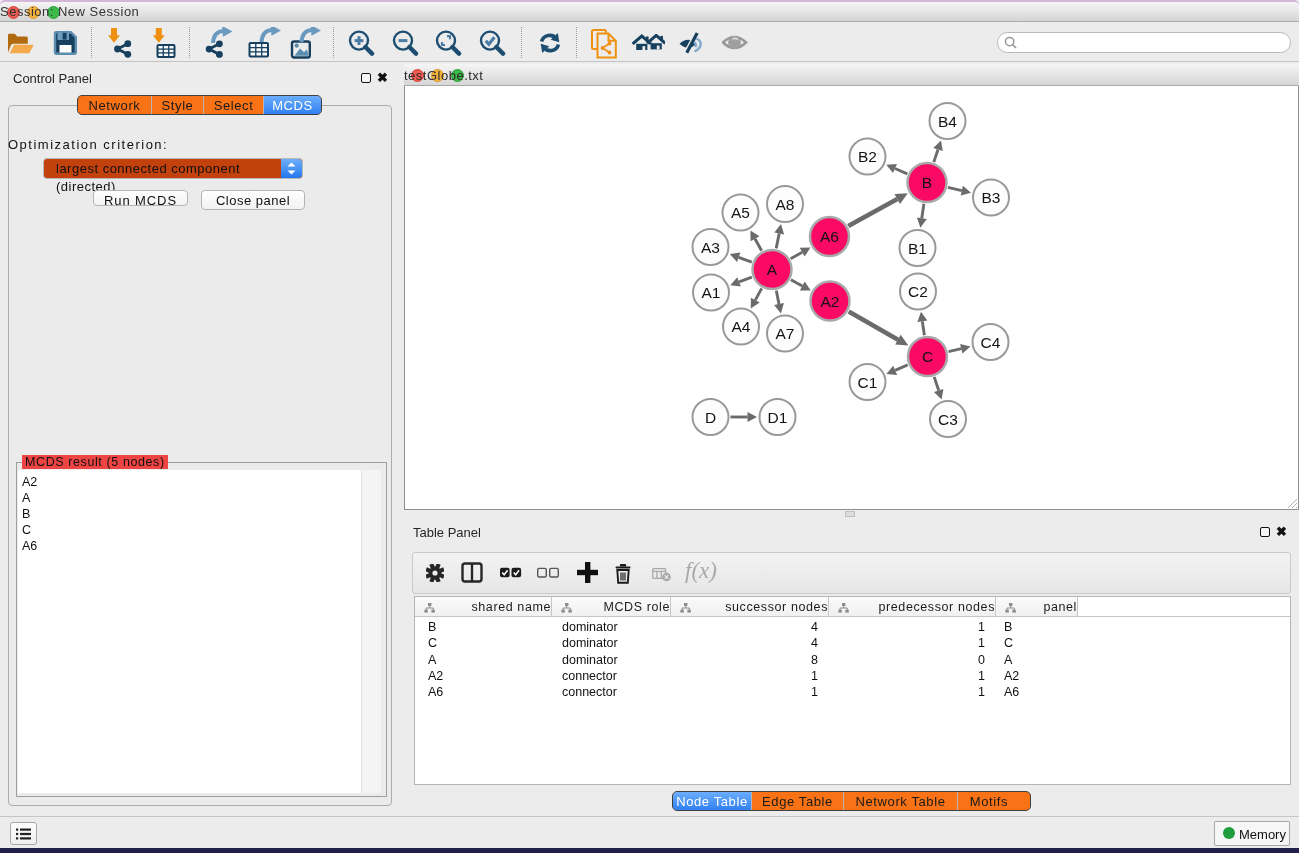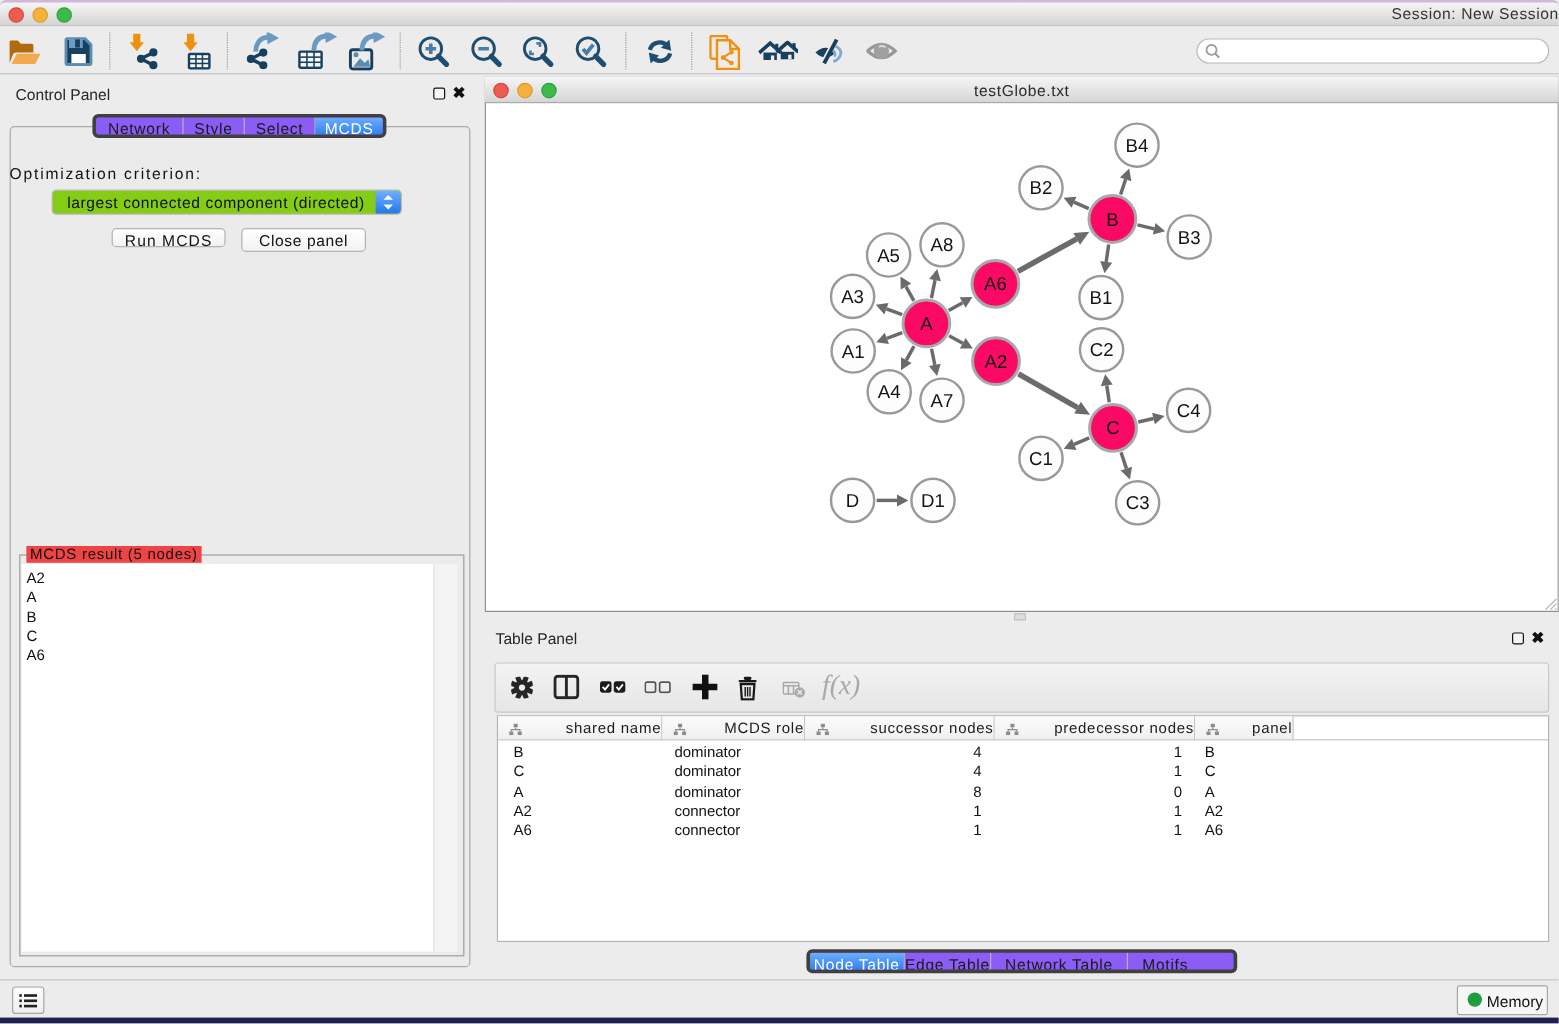--- a/index.html
+++ b/index.html
@@ -1,27 +1,27 @@
 <!DOCTYPE html>
 <html><head><meta charset="utf-8"><style>
 *{margin:0;padding:0;box-sizing:border-box}
 html,body{width:1299px;height:853px}
 body{position:relative;font-family:"Liberation Sans",sans-serif;background:#ececec;overflow:hidden}
 .abs{position:absolute}
 .titlebar{left:0;top:0;width:1299px;height:22px;background:linear-gradient(#f6f6f6,#d4d4d4);
  border-top:2px solid #d2b7d8;border-radius:5px 5px 0 0;border-bottom:1px solid #acacac}
 .tl{border-radius:50%;width:13px;height:13px;top:6px}
-.ttext{width:100%;text-align:right;top:4px;font-size:13px;color:#343434}
+.ttext{width:100%;text-align:left;top:4px;font-size:13px;color:#343434}
 .toolbar{left:0;top:22px;width:1299px;height:40px;background:#ececec;border-bottom:1px solid #c4c4c4}
 .tsep{position:absolute;top:27px;height:31px;width:1px;border-left:1px dotted #9a9a9a}
 .search{left:997px;top:32px;width:294px;height:21px;background:#fff;border:1px solid #b9b9b9;border-radius:11px}
 .panel-title{font-size:13px;color:#262626}
 .float-btn{width:10px;height:10px;border:1.6px solid #111;border-radius:2px;background:#f5f5f5}
 .xbtn{font-size:13px;font-weight:bold;color:#111;line-height:10px}
-.tabs{display:flex;height:20px;border:3px solid #404040;border-radius:5px;background:#8b5cf6;overflow:hidden}
+.tabs{display:flex;height:20px;border:1px solid #404040;border-radius:5px;background:#f97316;overflow:hidden}
 .tab{font-size:13px;letter-spacing:0.6px;color:#1a1a1a;text-align:center;line-height:19px;border-right:1px solid #b5b5b5}
 .tab:last-child{border-right:none}
 .tab.sel{background:linear-gradient(#6caefc,#3181f2);color:#fff}
 .cpanel{left:8px;top:105px;width:384px;height:701px;border:1px solid #ababab;border-radius:4px;background:#ebebeb}
 .btn{background:linear-gradient(#ffffff,#f2f2f2);border:1px solid #b4b4b4;border-radius:4px;
  font-size:13px;color:#111;text-align:center}
 .gbox{left:16px;top:462px;width:371px;height:335px;border:1px solid #9e9e9e}
 .glabel{left:22px;top:455px;background:#ef4444;padding:0 3px;font-size:12.5px;letter-spacing:0.6px;color:#111}
 .glist{left:18px;top:470px;width:363px;height:323px;background:#fff;font-size:12.5px;color:#111;padding-top:4px}
 .glist div{height:16px;line-height:16px;padding-left:4px}
@@ -188,21 +188,21 @@
 <div class="abs float-btn" style="left:361px;top:73px"></div>
 <div class="abs xbtn" style="left:377px;top:73px">✖</div>
 <div class="abs cpanel"></div>
 <div class="abs tabs" style="left:77px;top:95px;width:245px">
  <div class="tab" style="width:74px">Network</div>
  <div class="tab" style="width:52px">Style</div>
  <div class="tab" style="width:60px">Select</div>
  <div class="tab sel" style="width:57px">MCDS</div>
 </div>
 <div class="abs" style="left:8px;top:137px;width:384px;font-size:13px;letter-spacing:1.5px;color:#111">Optimization criterion:</div>
-<div class="abs" style="left:43px;top:158px;width:292px;height:21px;background:#84cc16;border:1px solid #b9b9b9;border-radius:4px">
+<div class="abs" style="left:43px;top:158px;width:260px;height:21px;background:#c2410c;border:1px solid #b9b9b9;border-radius:4px">
   <div class="abs" style="left:12px;top:1px;font-size:13px;letter-spacing:0.5px;color:#111;line-height:18px">largest connected component (directed)</div>
   <div class="abs" style="right:0;top:0;width:21px;height:19px;background:linear-gradient(#6fb0fc,#2377ee);border-radius:0 4px 4px 0">
     <svg width="21" height="19" viewBox="0 0 21 19">
         <path d="M6.5 7.5 L10.5 3.5 L14.5 7.5 z" fill="#fff"></path>
     <path d="M6.5 11.5 L10.5 15.5 L14.5 11.5 z" fill="#fff"></path>
       </svg>
   </div>
 </div>
 <div class="abs btn" style="left:93px;top:190px;width:95px;height:16px;line-height:19px;letter-spacing:0.9px">Run MCDS</div>
 <div class="abs btn" style="left:201px;top:190px;width:104px;height:20px;line-height:19px;letter-spacing:0.5px">Close panel</div>
@@ -215,21 +215,21 @@
     <div>C</div>
     <div>A6</div>
   </div>
 <div class="abs scrolltrack" style="left:361px;top:470px;width:20px;height:323px"></div>
 
 <div class="abs netwin"></div>
 <div class="abs nettitle" style="left:404px;top:64px;width:895px"></div>
 <div class="abs tl" style="left:411px;top:69px;background:#ee5b52;border:1px solid #d8453e"></div>
 <div class="abs tl" style="left:431px;top:69px;background:#f3b13d;border:1px solid #dd9b26"></div>
 <div class="abs tl" style="left:451px;top:69px;background:#3bba49;border:1px solid #2da33a"></div>
-<div class="abs" style="left:404px;top:68px;width:895px;text-align:center;font-size:13px;letter-spacing:0.5px;color:#2b2b2b">testGlobe.txt</div>
+<div class="abs" style="left:404px;top:68px;width:895px;text-align:left;font-size:13px;letter-spacing:0.5px;color:#2b2b2b">testGlobe.txt</div>
 <svg class="abs" style="left:405px;top:87px" width="893" height="421" viewBox="0 0 893 421">
     <line x1="356.6" y1="163.7" x2="350.0" y2="151.8" stroke="#6b6b6b" stroke-width="2.9"></line>
     <polygon points="345.4,143.4 354.4,149.3 345.6,154.2" fill="#6b6b6b"></polygon>
     <line x1="371.2" y1="161.4" x2="374.2" y2="146.4" stroke="#6b6b6b" stroke-width="2.9"></line>
     <polygon points="376.0,137.1 379.1,147.4 369.3,145.5" fill="#6b6b6b"></polygon>
     <line x1="346.8" y1="175.1" x2="333.7" y2="170.3" stroke="#6b6b6b" stroke-width="2.9"></line>
     <polygon points="324.8,167.0 335.4,165.6 332.0,175.0" fill="#6b6b6b"></polygon>
     <line x1="346.9" y1="190.1" x2="334.1" y2="194.9" stroke="#6b6b6b" stroke-width="2.9"></line>
     <polygon points="325.2,198.3 332.3,190.2 335.8,199.6" fill="#6b6b6b"></polygon>
     <line x1="356.7" y1="201.4" x2="350.3" y2="213.1" stroke="#6b6b6b" stroke-width="2.9"></line>
@@ -421,21 +421,21 @@
     <div class="td" style="left:500px;top:70.9px;width:70px;text-align:right">1</div>
     <div class="td" style="left:589px;top:70.9px">A2</div>
     <div class="td" style="left:13px;top:87.2px">A6</div>
     <div class="td" style="left:147px;top:87.2px">connector</div>
     <div class="td" style="left:332px;top:87.2px;width:71px;text-align:right">1</div>
     <div class="td" style="left:500px;top:87.2px;width:70px;text-align:right">1</div>
     <div class="td" style="left:589px;top:87.2px">A6</div>
   </div>
 <div class="abs tabs" style="left:672px;top:791px;width:359px">
  <div class="tab sel" style="width:79px">Node Table</div>
- <div class="tab" style="width:72px">Edge Table</div>
+ <div class="tab" style="width:92px">Edge Table</div>
  <div class="tab" style="width:114px">Network Table</div>
  <div class="tab" style="width:62px">Motifs</div>
 </div>
 
 <div class="abs statussep"></div>
 <div class="abs" style="left:10px;top:822px;width:27px;height:23px;background:linear-gradient(#fdfdfd,#efefef);border:1px solid #a7a7a7;border-radius:3px"></div>
 <svg class="abs" style="left:16px;top:828px" width="15" height="12" viewBox="0 0 15 12">
 <rect x="0" y="0.5" width="2.2" height="2.2" fill="#222"></rect>
     <rect x="4" y="0.5" width="11" height="2.2" fill="#222"></rect>
 <rect x="0" y="4.9" width="2.2" height="2.2" fill="#222"></rect>

